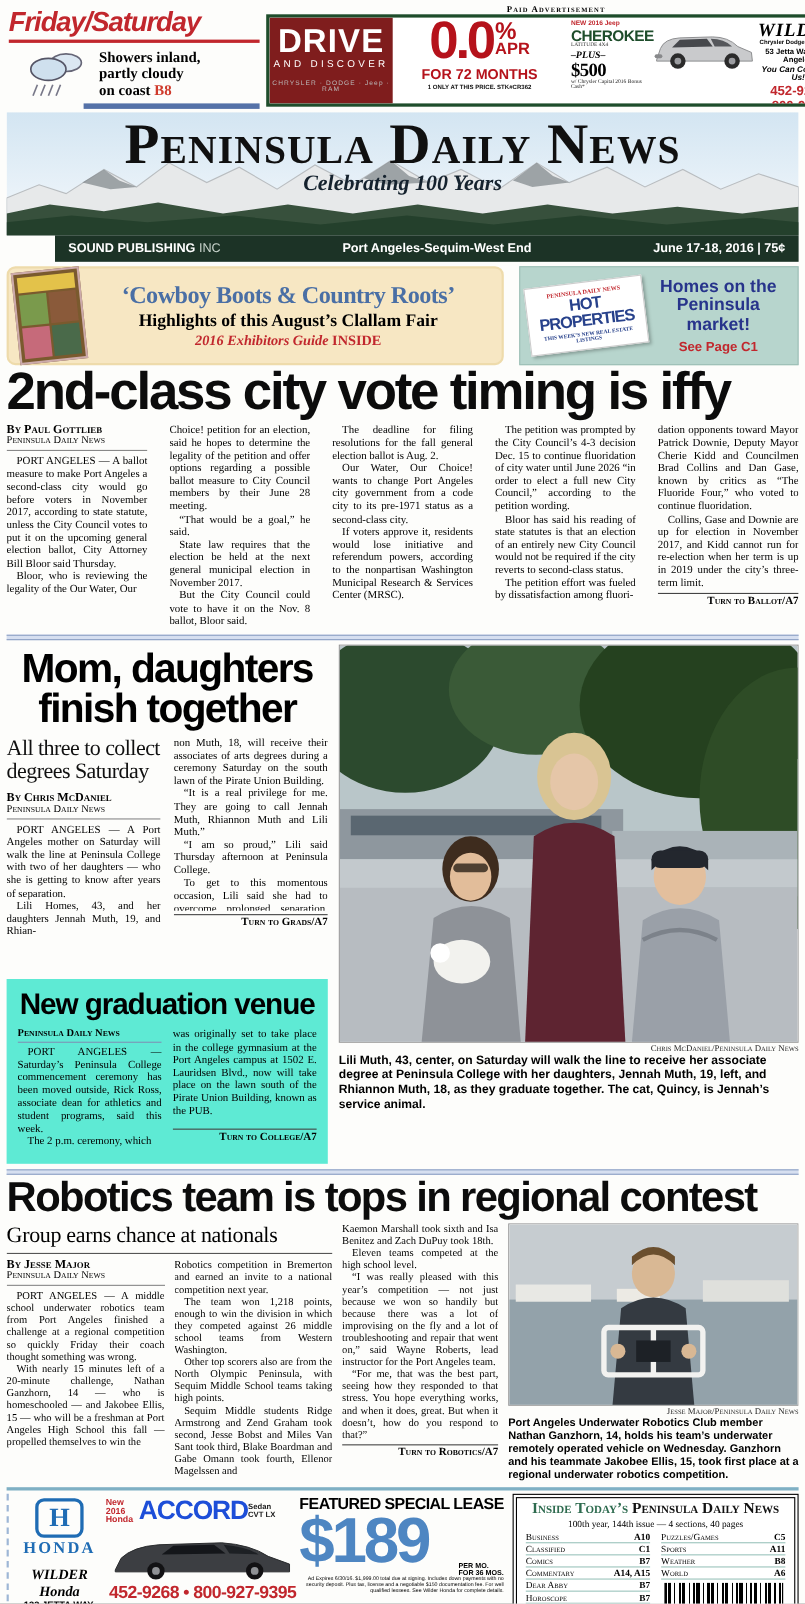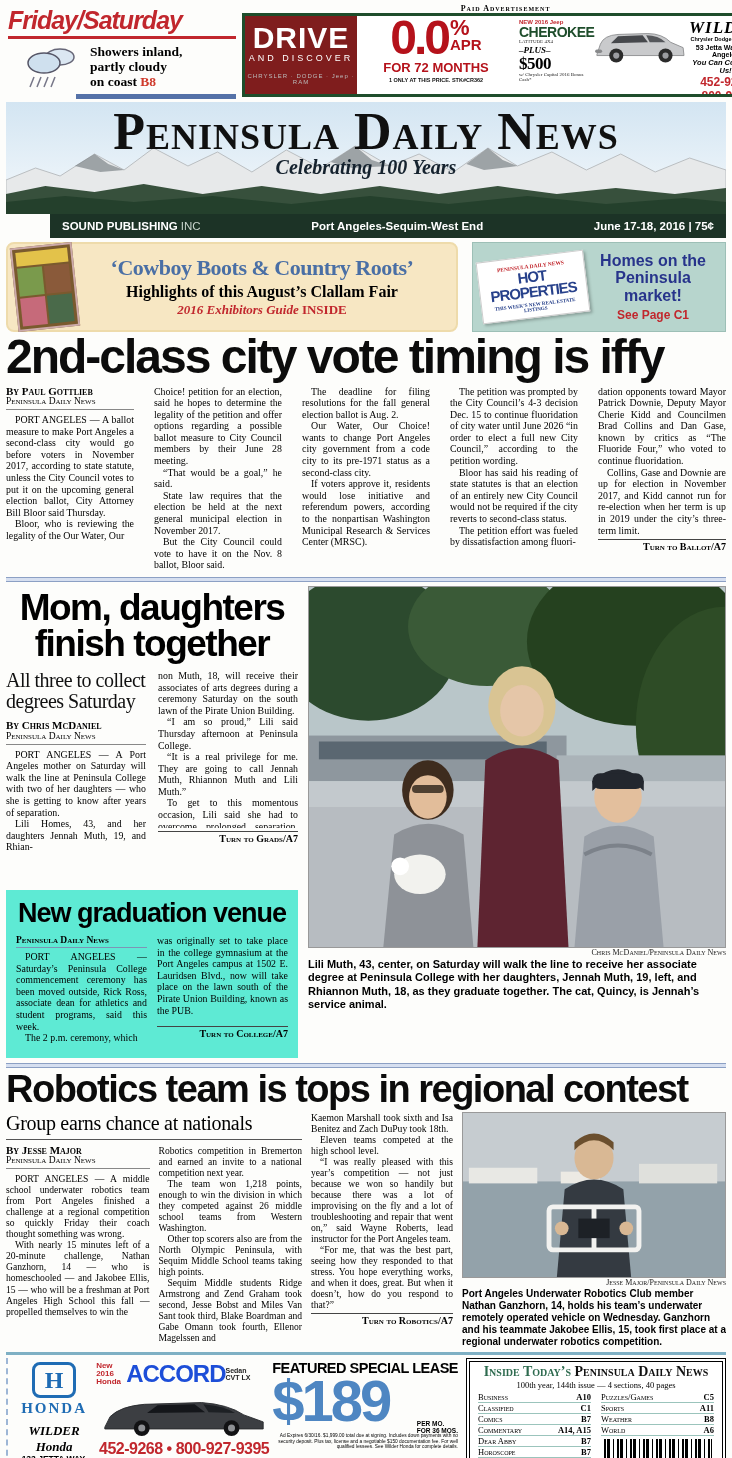--- a/index.html
+++ b/index.html
@@ -346,22 +346,22 @@
             <div class="org">Peninsula Daily News</div>
           </div>
           <div class="paras">
               <p>PORT ANGELES — A Port Angeles mother on Saturday will walk the line at Peninsula College with two of her daughters — who she is getting to know after years of separation.</p>
               <p>Lili Homes, 43, and her daughters Jennah Muth, 19, and Rhian-</p>
             </div>
         </div>
         <div class="col">
           <div class="paras cont mom-paras">
               <p>non Muth, 18, will receive their associates of arts degrees during a ceremony Saturday on the south lawn of the Pirate Union Building.</p>
+              <p>“It is a real privilege for me. They are going to call Jennah Muth, Rhiannon Muth and Lili Muth.”</p>
               <p>“I am so proud,” Lili said Thursday afternoon at Peninsula College.</p>
-              <p>“It is a real privilege for me. They are going to call Jennah Muth, Rhiannon Muth and Lili Muth.”</p>
               <p>To get to this momentous occasion, Lili said she had to overcome prolonged separation, the death of her husband and drug addiction.</p>
             </div>
           <div class="turn">Turn to Grads/A7</div>
         </div>
       </div>
 
       <div class="venue-box">
         <h3>New graduation venue</h3>
         <div class="cols2">
           <div class="col">

